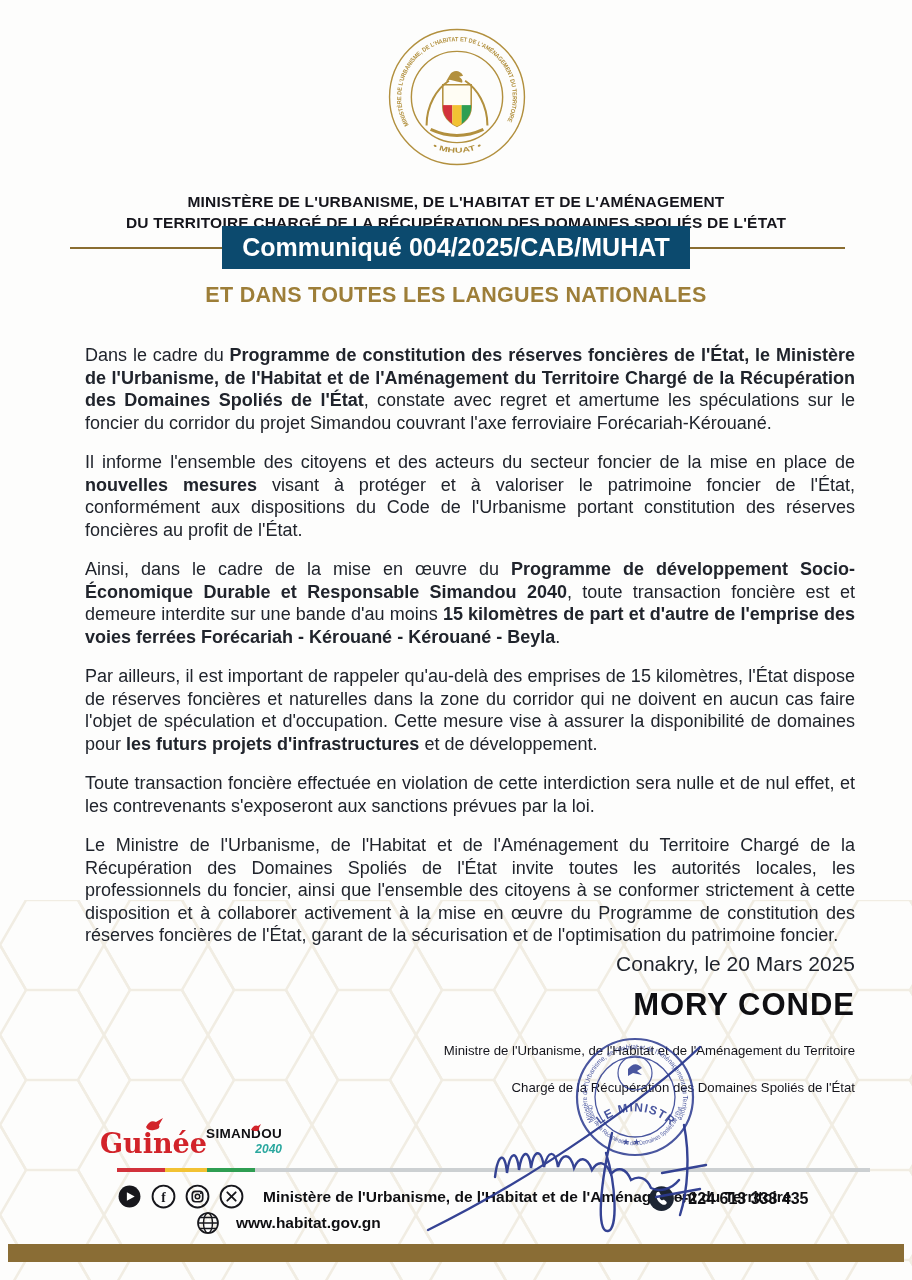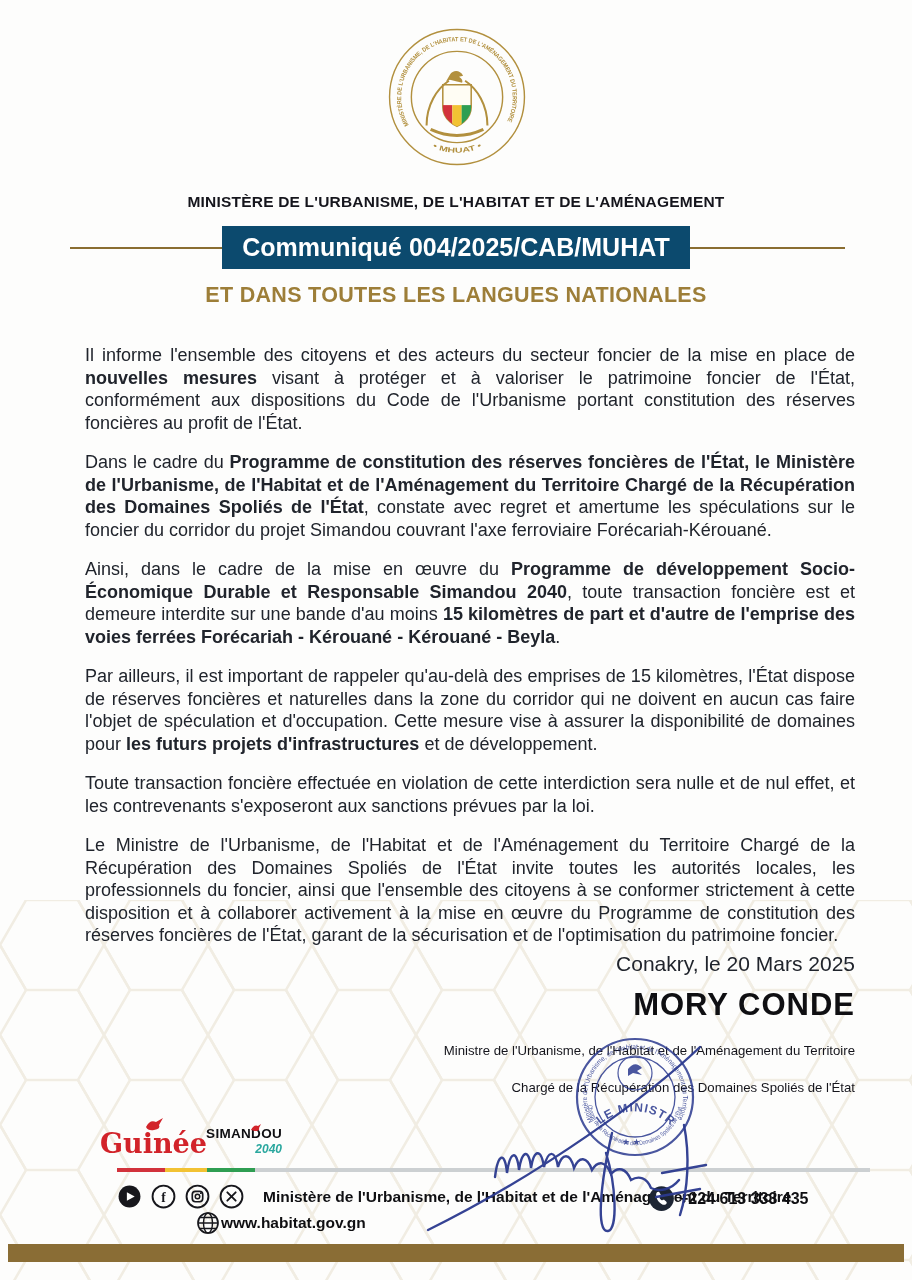--- a/index.html
+++ b/index.html
@@ -44,21 +44,21 @@
   .simandou .tick{position:absolute;right:20px;top:-3px;}
 
   .stripe{position:absolute;left:117px;top:1168px;width:753px;height:4px;display:flex;z-index:1;}
   .stripe .seg1{width:48px;height:4px;}
   .stripe .seg2{width:42px;height:4px;}
   .stripe .seg3{width:48px;height:4px;}
   .stripe .seg4{flex:1;height:4px;}
 
   .contact-row1{position:absolute;left:117px;top:1184px;display:flex;align-items:center;gap:9px;z-index:2;}
   .contact-row1 .mtxt{margin-left:10px;font-size:15.5px;font-weight:bold;color:#0f0f12;}
-  .contact-row2{position:absolute;left:196px;top:1211px;display:flex;align-items:center;gap:1px;z-index:2;}
+  .contact-row2{position:absolute;left:196px;top:1211px;display:flex;align-items:center;gap:16px;z-index:2;}
   .contact-row2 .wtxt{font-size:15.5px;font-weight:bold;color:#0f0f12;}
   .phone-wrap{position:absolute;left:648px;top:1185px;display:flex;align-items:center;gap:4px;z-index:2;}
   .phone-wrap .ptxt{font-size:16px;font-weight:bold;color:#0f0f12;}
 
   .bottom-bar{position:absolute;left:8px;top:1244px;width:896px;height:18px;background:#8a6d35;z-index:2;}
 </style>
 </head>
 <body>
 
 <div class="page">
@@ -98,34 +98,35 @@
         <rect x="74.6" y="78" width="9.4" height="24" fill="#2f9e52"></rect>
       </g>
       <path d="M40,98 C40,78 50,62 62,54" fill="none" stroke="#b2903e" stroke-width="2"></path>
       <path d="M100,98 C100,78 90,62 78,54" fill="none" stroke="#b2903e" stroke-width="2"></path>
       <path d="M44,102 Q70,114 96,102" fill="none" stroke="#b2903e" stroke-width="3"></path>
     </g>
   </svg>
 
   <div class="ministry layer">
     <div>MINISTÈRE DE L'URBANISME, DE L'HABITAT ET DE L'AMÉNAGEMENT</div>
+    <div>DU TERRITOIRE CHARGÉ DE LA RÉCUPÉRATION DES DOMAINES SPOLIÉS DE L'ÉTAT</div>
   </div>
 
   <div class="banner-row layer">
     <div class="banner-line"></div>
     <div class="banner">Communiqué 004/2025/CAB/MUHAT</div>
   </div>
 
   <div class="subtitle layer">
     <div>ET DANS TOUTES LES LANGUES NATIONALES</div>
   </div>
 
   <div class="content layer">
+      <p><span>Dans le cadre du </span><b>Programme de constitution des réserves foncières de l'État, le Ministère de l'Urbanisme, de l'Habitat et de l'Aménagement du Territoire Chargé de la Récupération des Domaines Spoliés de l'État</b><span>, constate avec regret et amertume les spéculations sur le foncier du corridor du projet Simandou couvrant l'axe ferroviaire Forécariah-Kérouané.</span></p>
       <p><span>Il informe l'ensemble des citoyens et des acteurs du secteur foncier de la mise en place de </span><b>nouvelles mesures</b><span> visant à protéger et à valoriser le patrimoine foncier de l'État, conformément aux dispositions du Code de l'Urbanisme portant constitution des réserves foncières au profit de l'État.</span></p>
-      <p><span>Dans le cadre du </span><b>Programme de constitution des réserves foncières de l'État, le Ministère de l'Urbanisme, de l'Habitat et de l'Aménagement du Territoire Chargé de la Récupération des Domaines Spoliés de l'État</b><span>, constate avec regret et amertume les spéculations sur le foncier du corridor du projet Simandou couvrant l'axe ferroviaire Forécariah-Kérouané.</span></p>
       <p><span>Ainsi, dans le cadre de la mise en œuvre du </span><b>Programme de développement Socio-Économique Durable et Responsable Simandou 2040</b><span>, toute transaction foncière est et demeure interdite sur une bande d'au moins </span><b>15 kilomètres de part et d'autre de l'emprise des voies ferrées Forécariah - Kérouané - Kérouané - Beyla</b><span>.</span></p>
       <p><span>Par ailleurs, il est important de rappeler qu'au-delà des emprises de 15 kilomètres, l'État dispose de réserves foncières et naturelles dans la zone du corridor qui ne doivent en aucun cas faire l'objet de spéculation et d'occupation. Cette mesure vise à assurer la disponibilité de domaines pour </span><b>les futurs projets d'infrastructures</b><span> et de développement.</span></p>
       <p><span>Toute transaction foncière effectuée en violation de cette interdiction sera nulle et de nul effet, et les contrevenants s'exposeront aux sanctions prévues par la loi.</span></p>
       <p><span>Le Ministre de l'Urbanisme, de l'Habitat et de l'Aménagement du Territoire Chargé de la Récupération des Domaines Spoliés de l'État invite toutes les autorités locales, les professionnels du foncier, ainsi que l'ensemble des citoyens à se conformer strictement à cette disposition et à collaborer activement à la mise en œuvre du Programme de constitution des réserves foncières de l'État, garant de la sécurisation et de l'optimisation du patrimoine foncier.</span></p>
     </div>
 
   <div class="date-line layer">Conakry, le 20 Mars 2025</div>
 
   <div class="sig-block">
     <div class="sig-name">MORY CONDE</div>

